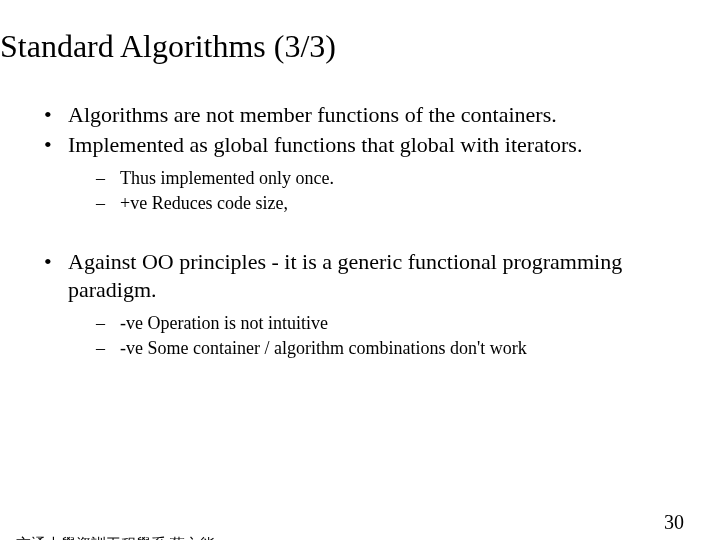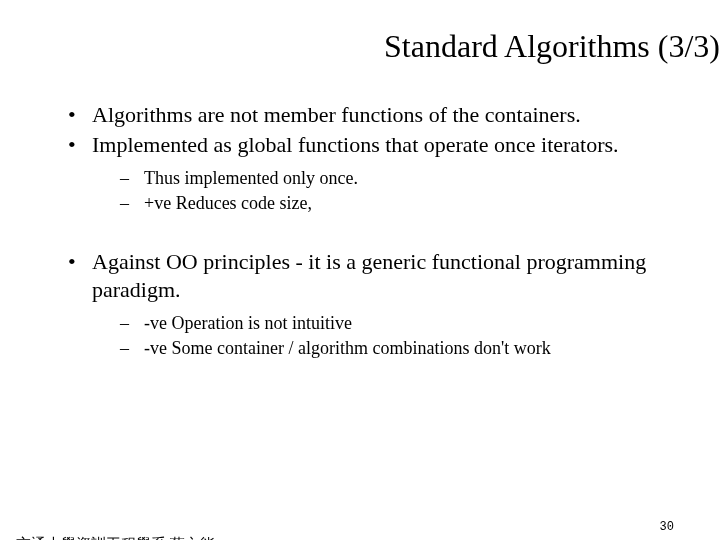--- a/index.html
+++ b/index.html
@@ -12,28 +12,28 @@
     color: #000;
     overflow: hidden;
   }
   .slide {
     position: relative;
     width: 720px;
     height: 540px;
     box-sizing: border-box;
   }
   .title {
-    text-align: right;
+    text-align: left;
     font-size: 32px;
     font-weight: 400;
     margin-top: 28px;
     margin-bottom: 36px;
   }
   .content {
-    padding: 0 56px 0 64px;
+    padding: 0 56px 0 40px;
   }
   ul.level1 {
     list-style: none;
     padding: 0;
     margin: 0;
   }
   ul.level1 > li {
     font-size: 22px;
     line-height: 1.28;
     margin-bottom: 2px;
@@ -69,38 +69,37 @@
   }
   .footer-left {
     position: absolute;
     left: 16px;
     bottom: 14px;
     font-size: 15px;
     font-family: "Microsoft JhengHei", "PMingLiU", "Times New Roman", serif;
   }
   .page-number {
     position: absolute;
-    right: 46px;
+    right: 36px;
     bottom: 34px;
-    font-size: 12px;
-    font-family: Liberation Mono, monospace;
+    font-size: 20px;
   }
 </style>
 </head>
 <body>
 
 <div class="slide">
 
   <div class="title">Standard Algorithms  (3/3)</div>
 
   <div class="content">
     <ul class="level1">
       <li>Algorithms are not member functions of the containers.</li>
       <li>
-        <span>Implemented as global functions that operate once iterators.</span>
+        <span>Implemented as global functions that global with iterators.</span>
         <ul class="level2">
           <li>Thus implemented only once.</li>
           <li>+ve Reduces code size,</li>
         </ul>
       </li>
     </ul>
 
     <div class="gap"></div>
 
     <ul class="level1">

